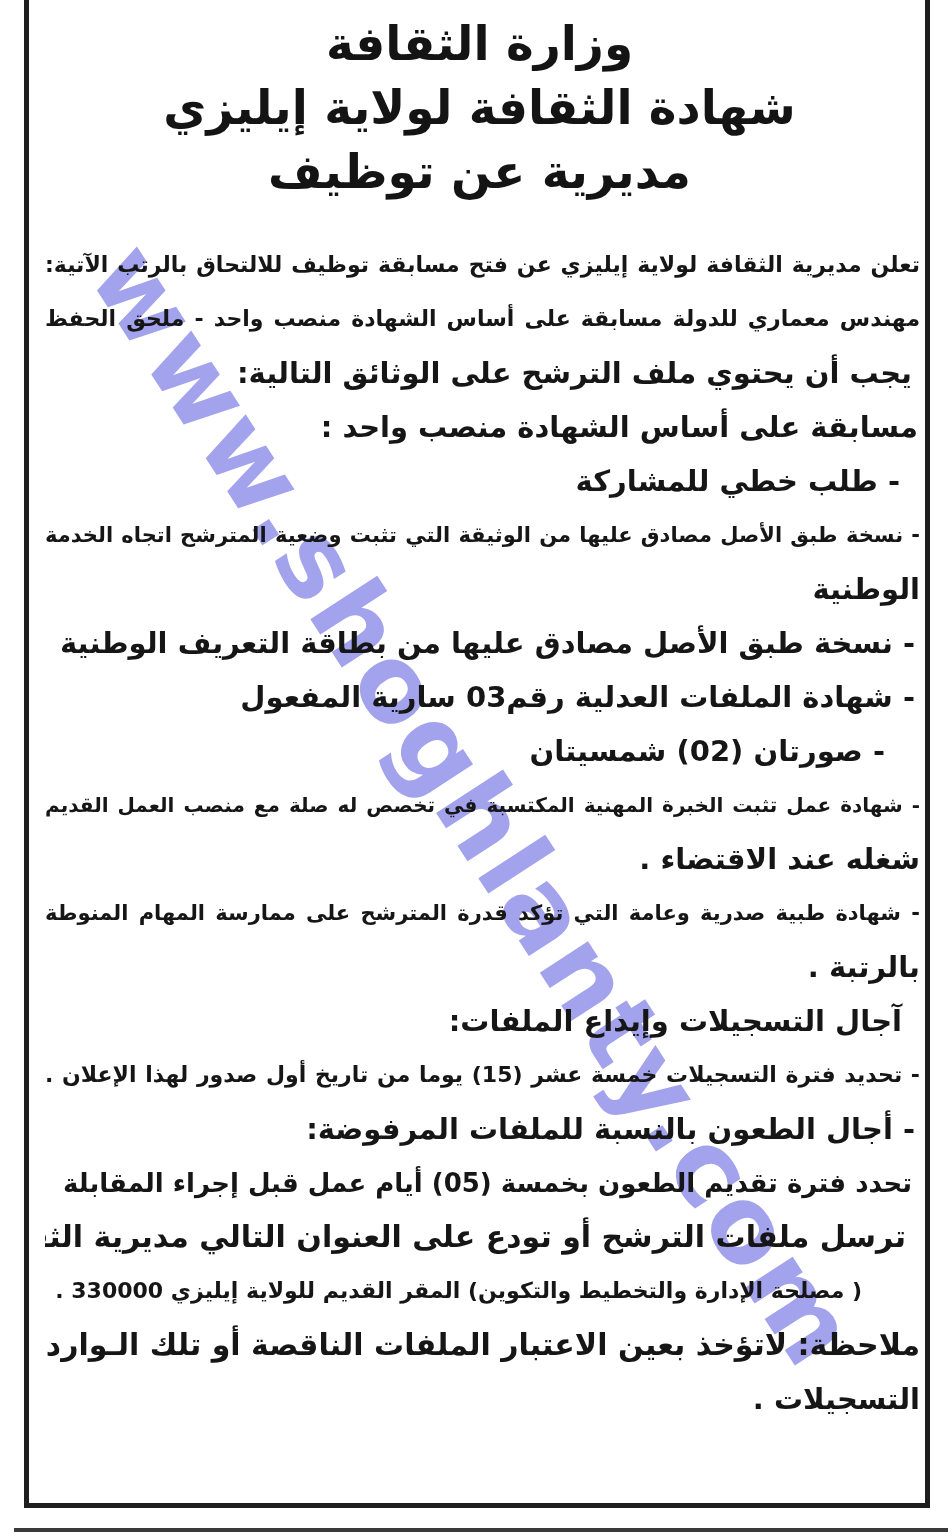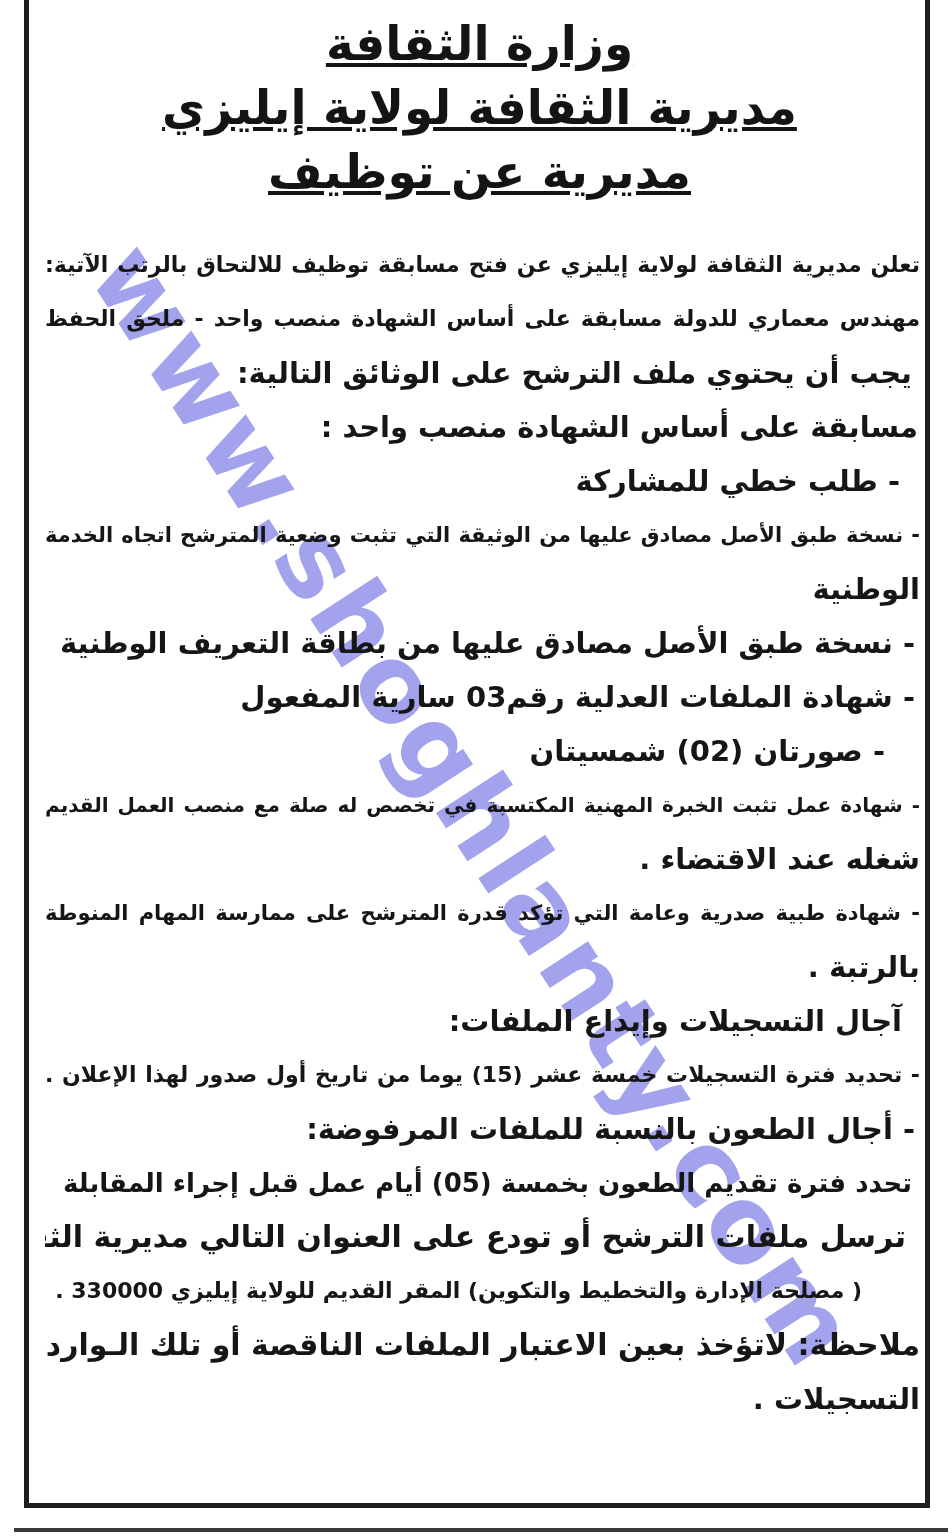--- a/index.html
+++ b/index.html
@@ -14,21 +14,21 @@
   }
   .content{
     position:absolute;left:45px;top:0;width:875px;height:1500px;z-index:2;
   }
   .doc-header{
     position:absolute;top:12px;left:0;right:6px;
     text-align:center;direction:rtl;
     font-weight:bold;color:#141414;
     font-size:47px;line-height:64px;
   }
-  .doc-header div{white-space:nowrap;text-decoration:underline;}
+  .doc-header div{white-space:nowrap;}
   .body-lines{
     position:absolute;top:238px;left:0;right:0;
     direction:rtl;color:#161616;font-weight:bold;
   }
   .line{
     font-size:29px;line-height:54px;height:54px;
     text-align:right;white-space:nowrap;overflow:hidden;
     box-sizing:border-box;
   }
   .line.justify{
@@ -50,21 +50,21 @@
 </head>
 <body>
 
 <div class="watermark" style="color: rgb(155, 155, 236);">www.shoghlanty.com</div>
 
 <div class="frame"></div>
 
 <div class="content">
   <div class="doc-header">
     <div>وزارة الثقافة</div>
-    <div>مديرية الثقافة لولاية إيليزي</div>
+    <div>شهادة الثقافة لولاية إيليزي</div>
     <div>مديرية عن توظيف</div>
   </div>
 
   <div class="body-lines">
       <div class="line justify" style="font-size: 22px;">تعلن مديرية الثقافة لولاية إيليزي عن فتح مسابقة توظيف للالتحاق بالرتب الآتية:</div>
       <div class="line justify" style="font-size: 22px;">مهندس معماري للدولة مسابقة على أساس الشهادة منصب واحد - ملحق الحفظ</div>
       <div class="line" style="padding-right: 8px;">يجب أن يحتوي ملف الترشح على الوثائق التالية:</div>
       <div class="line" style="padding-right: 2px;">مسابقة على أساس الشهادة منصب واحد :</div>
       <div class="line" style="padding-right: 20px;">- طلب خطي للمشاركة</div>
       <div class="line justify" style="font-size: 21px;">- نسخة طبق الأصل مصادق عليها من الوثيقة التي تثبت وضعية المترشح اتجاه الخدمة</div>

